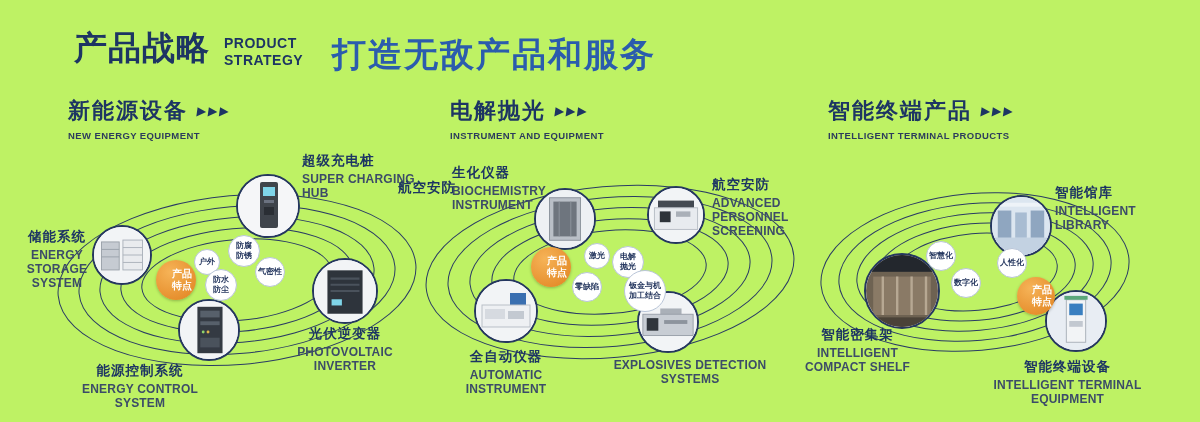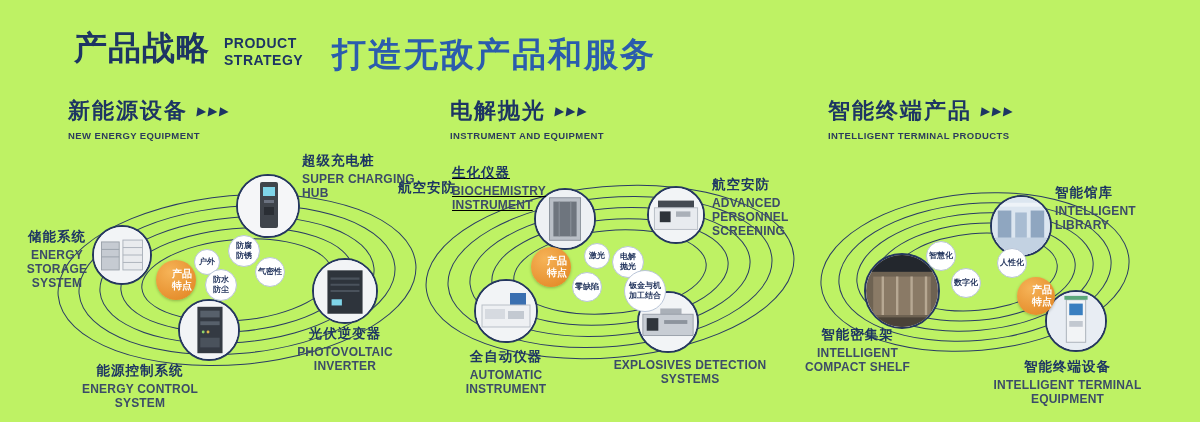--- a/index.html
+++ b/index.html
@@ -211,21 +211,21 @@
     <svg viewBox="0 0 60 60">
       <rect width="60" height="60" fill="#f2f4f6"></rect>
       <rect x="22" y="16" width="22" height="8" fill="#aab0b8"></rect>
       <rect x="4" y="22" width="52" height="22" fill="#c8cdd4" stroke="#9aa1aa"></rect>
       <rect x="8" y="26" width="12" height="13" fill="#30353c"></rect>
       <rect x="26" y="28" width="24" height="4" fill="#8d949d"></rect>
     </svg>
   </div>
 
   <div class="side-label" style="left:398px; top:179px;">航空安防</div>
-  <div class="plabel ta-l" style="left:452px; top:164px; width:125px;text-decoration:underline;">
+  <div class="plabel ta-l" style="left:452px; top:164px; width:125px;">
     <span class="zh">生化仪器</span>
     <span class="en">BIOCHEMISTRY INSTRUMENT</span>
   </div>
   <div class="plabel ta-l" style="left:712px; top:176px; width:110px;">
     <span class="zh">航空安防</span>
     <span class="en">ADVANCED PERSONNEL SCREENING</span>
   </div>
   <div class="plabel ta-c" style="left:446px; top:348px; width:120px;">
     <span class="zh">全自动仪器</span>
     <span class="en">AUTOMATIC INSTRUMENT</span>

